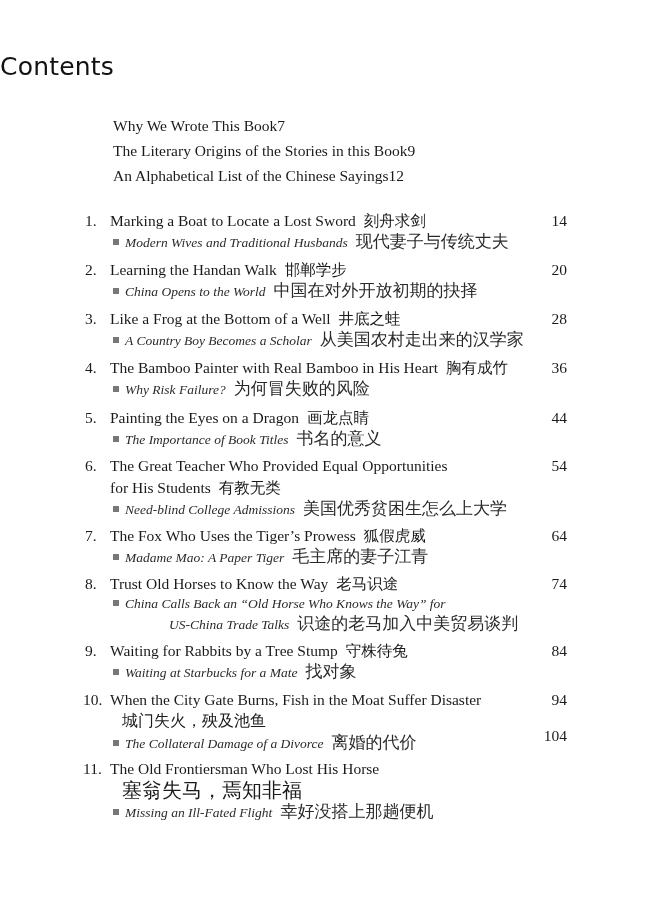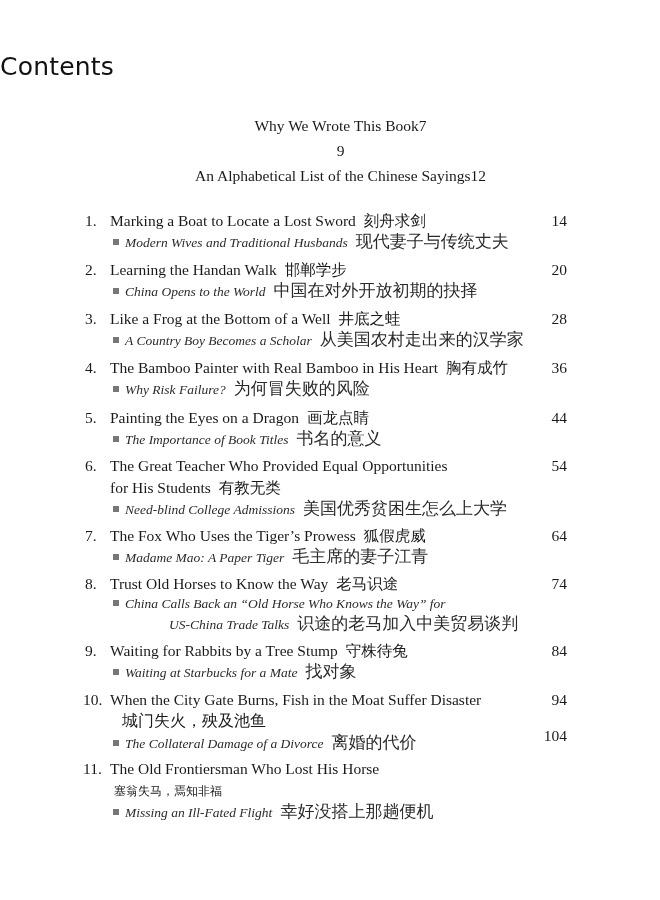--- a/index.html
+++ b/index.html
@@ -1,21 +1,21 @@
 <!DOCTYPE html>
 <html><head>
 <meta charset="utf-8">
 <style>
   html, body { margin:0; padding:0; background:#ffffff; }
   body { width:660px; height:900px; position:relative; overflow:hidden;
          font-family:"Liberation Serif","DejaVu Serif",serif; color:#1a1a1a; }
   .title { position:absolute; top:52px; left:0; width:544px; 
            font-family:"DejaVu Sans","Liberation Sans",sans-serif; font-size:25px; color:#111; letter-spacing:0.2px; }
   .row { position:absolute; font-size:15.5px; line-height:20px; white-space:nowrap; }
-  .fm-row { left:113px; width:455px; display:flex; justify-content:center; }
+  .fm-row { left:113px; width:455px; display:flex; justify-content:flex-start; }
   .num { position:absolute; left:85px; font-size:15.5px; line-height:20px; }
   .ttl { position:absolute; left:110px; font-size:15.5px; line-height:20px; white-space:nowrap; }
   .pg { position:absolute; right:93px; font-size:15.5px; line-height:20px; text-align:right; }
   .sub { position:absolute; left:113px; font-size:13.5px; line-height:18px; white-space:nowrap; color:#2a2a2a; }
   .sub .bullet { display:inline-block; width:6px; height:6px; background:#777; margin-right:6px; vertical-align:2px; }
   .sub .en { font-style:italic; }
   .sub2 { position:absolute; left:125px; font-size:13.5px; line-height:18px; white-space:nowrap; color:#2a2a2a;margin-left:44px; }
   .zh { font-family:"DejaVu Serif","DejaVu Sans",serif; margin-left:8px; }
   .sub .zh, .sub2 .zh { font-style:normal; font-size:17px; }
 </style>
@@ -23,20 +23,21 @@
 <body>
 
 <div class="title">Contents</div>
 
 <div>
   <div class="row fm-row" style="top:116px">
     <span>Why We Wrote This Book</span>
     <span>7</span>
   </div>
   <div class="row fm-row" style="top:141px">
+    <span>The Literary Origins of the Stories in this Book</span>
     <span>9</span>
   </div>
   <div class="row fm-row" style="top:166px">
     <span>An Alphabetical List of the Chinese Sayings</span>
     <span>12</span>
   </div>
 </div>
 
 <div>
 
@@ -109,18 +110,18 @@
     <span class="num" style="top:690px;left:83px">10.</span>
     <span class="ttl" style="top:690px">When the City Gate Burns, Fish in the Moat Suffer Disaster</span>
     <span class="ttl" style="top:711px"><span class="zh" style="margin-left:12px;font-size:16px">城门失火，殃及池鱼</span></span>
     <span class="pg" style="top:690px">94</span>
     <span class="sub" style="top:733px"><span class="bullet"></span><span class="en">The Collateral Damage of a Divorce</span><span class="zh">离婚的代价</span></span>
   </div>
 
   <div>
     <span class="num" style="top:759px;left:83px">11.</span>
     <span class="ttl" style="top:759px">The Old Frontiersman Who Lost His Horse</span>
-    <span class="ttl" style="top:780px"><span class="zh" style="margin-left:4px;font-size:12px">塞翁失马，焉知非福</span></span>
+    <span class="ttl" style="top:780px"><span class="zh" style="margin-left:12px;font-size:20px">塞翁失马，焉知非福</span></span>
     <span class="pg" style="top:726px">104</span>
     <span class="sub" style="top:802px"><span class="bullet"></span><span class="en">Missing an Ill-Fated Flight</span><span class="zh">幸好没搭上那趟便机</span></span>
   </div>
 
 </div>
 
 </body></html>

